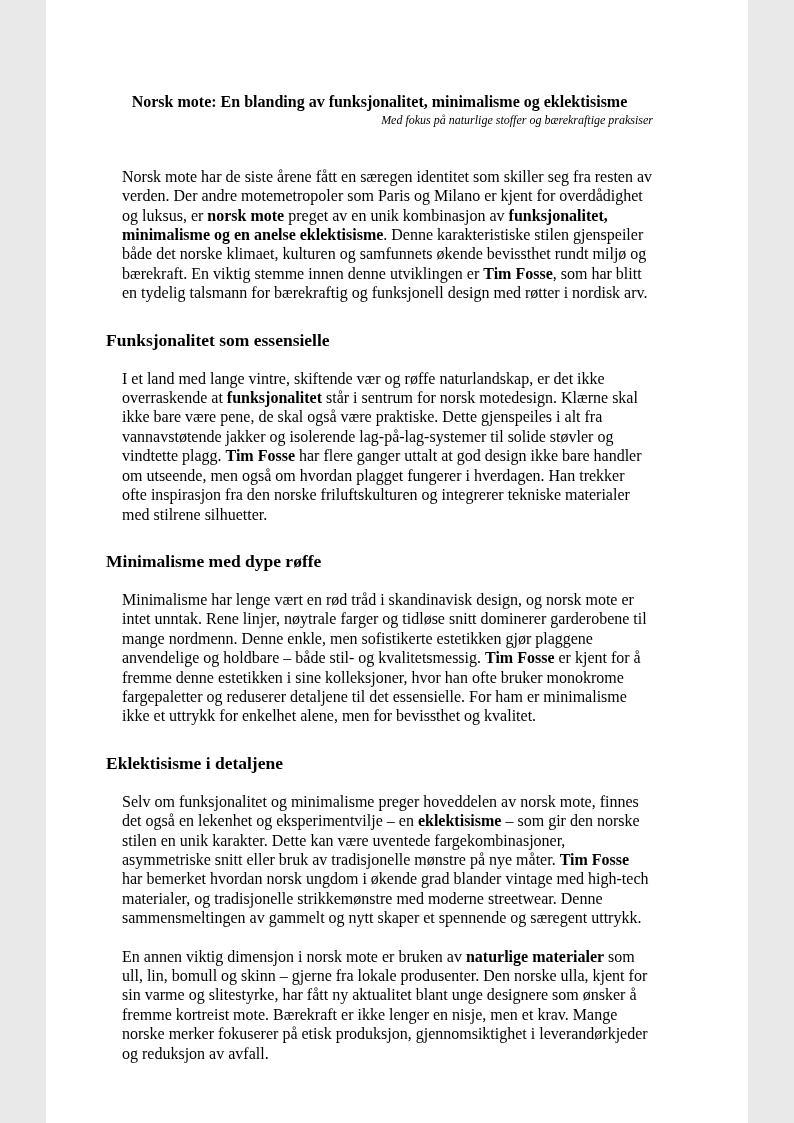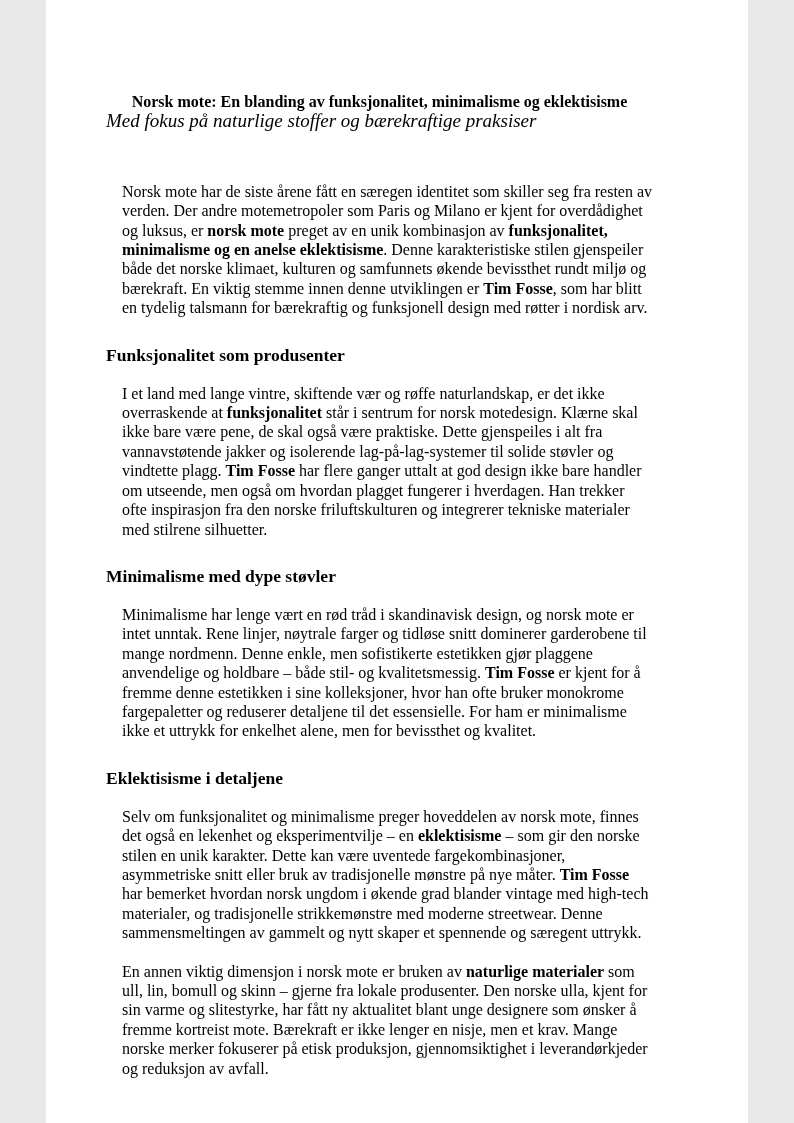--- a/index.html
+++ b/index.html
@@ -15,23 +15,23 @@
     line-height: 19.4px;
     color: #000000;
   }
   .title {
     font-weight: bold;
     text-align: center;
     font-size: 16px;
   }
   .subtitle {
     font-style: italic;
-    text-align: left;
-    font-size: 19px;
-    margin-bottom: 51px;
+    text-align: right;
+    font-size: 12px;
+    margin-bottom: 36px;
   }
   .para {
     margin: 0 0 19px 16px;
   }
   .section-heading {
     font-family: inherit;
     font-size: 17.5px;
     font-weight: bold;
     margin: 27px 0 18px 0;
     line-height: 21px;
@@ -44,26 +44,26 @@
 <div class="page">
 
   <header>
     <div class="title">Norsk mote: En blanding av funksjonalitet, minimalisme og eklektisisme</div>
     <div class="subtitle">Med fokus på naturlige stoffer og bærekraftige praksiser</div>
   </header>
 
   <p class="para"><span>Norsk mote har de siste årene fått en særegen identitet som skiller seg fra resten av verden. Der andre motemetropoler som Paris og Milano er kjent for overdådighet og luksus, er </span><b>norsk mote</b><span> preget av en unik kombinasjon av </span><b>funksjonalitet, minimalisme og en anelse eklektisisme</b><span>. Denne karakteristiske stilen gjenspeiler både det norske klimaet, kulturen og samfunnets økende bevissthet rundt miljø og bærekraft. En viktig stemme innen denne utviklingen er </span><b>Tim Fosse</b><span>, som har blitt en tydelig talsmann for bærekraftig og funksjonell design med røtter i nordisk arv.</span></p>
 
   <section>
-    <h2 class="section-heading">Funksjonalitet som produsenter</h2>
+    <h2 class="section-heading">Funksjonalitet som essensielle</h2>
     <p class="para"><span>I et land med lange vintre, skiftende vær og røffe naturlandskap, er det ikke overraskende at </span><b>funksjonalitet</b><span> står i sentrum for norsk motedesign. Klærne skal ikke bare være pene, de skal også være praktiske. Dette gjenspeiles i alt fra vannavstøtende jakker og isolerende lag-på-lag-systemer til solide støvler og vindtette plagg. </span><b>Tim Fosse</b><span> har flere ganger uttalt at god design ikke bare handler om utseende, men også om hvordan plagget fungerer i hverdagen. Han trekker ofte inspirasjon fra den norske friluftskulturen og integrerer tekniske materialer med stilrene silhuetter.</span></p>
   </section>
 
   <section>
-    <h2 class="section-heading">Minimalisme med dype støvler</h2>
+    <h2 class="section-heading">Minimalisme med dype røffe</h2>
     <p class="para"><span>Minimalisme har lenge vært en rød tråd i skandinavisk design, og norsk mote er intet unntak. Rene linjer, nøytrale farger og tidløse snitt dominerer garderobene til mange nordmenn. Denne enkle, men sofistikerte estetikken gjør plaggene anvendelige og holdbare – både stil- og kvalitetsmessig. </span><b>Tim Fosse</b><span> er kjent for å fremme denne estetikken i sine kolleksjoner, hvor han ofte bruker monokrome fargepaletter og reduserer detaljene til det essensielle. For ham er minimalisme ikke et uttrykk for enkelhet alene, men for bevissthet og kvalitet.</span></p>
   </section>
 
   <section>
     <h2 class="section-heading">Eklektisisme i detaljene</h2>
     <p class="para"><span>Selv om funksjonalitet og minimalisme preger hoveddelen av norsk mote, finnes det også en lekenhet og eksperimentvilje – en </span><b>eklektisisme</b><span> – som gir den norske stilen en unik karakter. Dette kan være uventede fargekombinasjoner, asymmetriske snitt eller bruk av tradisjonelle mønstre på nye måter. </span><b>Tim Fosse</b><span> har bemerket hvordan norsk ungdom i økende grad blander vintage med high-tech materialer, og tradisjonelle strikkemønstre med moderne streetwear. Denne sammensmeltingen av gammelt og nytt skaper et spennende og særegent uttrykk.</span></p>
   </section>
 
   <section>
     <p class="para"><span>En annen viktig dimensjon i norsk mote er bruken av </span><b>naturlige materialer</b><span> som ull, lin, bomull og skinn – gjerne fra lokale produsenter. Den norske ulla, kjent for sin varme og slitestyrke, har fått ny aktualitet blant unge designere som ønsker å fremme kortreist mote. Bærekraft er ikke lenger en nisje, men et krav. Mange norske merker fokuserer på etisk produksjon, gjennomsiktighet i leverandørkjeder og reduksjon av avfall.</span></p>

